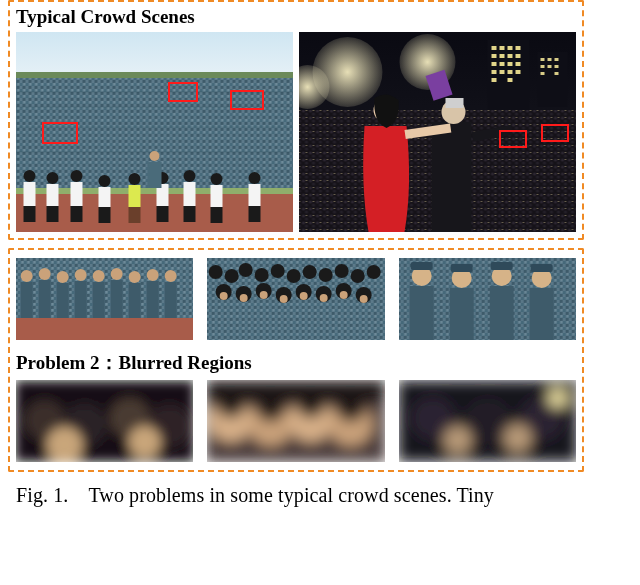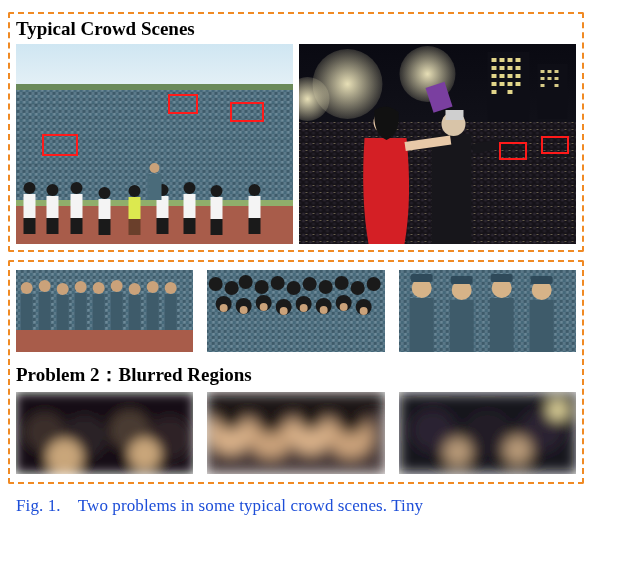--- a/index.html
+++ b/index.html
@@ -5,21 +5,21 @@
   * { margin: 0; padding: 0; box-sizing: border-box; }
   body {
     width: 640px;
     height: 585px;
     background: #fff;
     font-family: "Times New Roman", Times, serif;
     overflow: hidden;
   }
   .figure {
     width: 592px;
-    padding: 12px 8px;
+    padding: 0 8px;
   }
   .panel {
     border: 2px dashed #f08a24;
     border-radius: 2px;
     margin-bottom: 8px;
     padding: 4px 6px 6px 6px;
   }
   .panel-title {
     font-size: 19px;
     font-weight: bold;
@@ -53,22 +53,22 @@
     margin-bottom: 10px;
   }
   .strip {
     flex: 1 1 0;
     height: 82px;
     overflow: hidden;
   }
   .strip svg { width: 100%; height: 100%; display: block; }
 
   .caption-line {
-    font-size: 17px;
-    color: #1d4ed8;
+    font-size: 20px;
+    color: #000000;
     padding: 4px 8px 0 8px;
     letter-spacing: 0.1px;
   }
 </style>
 </head>
 <body>
 
 <div class="figure">
 
   <div class="panel">

